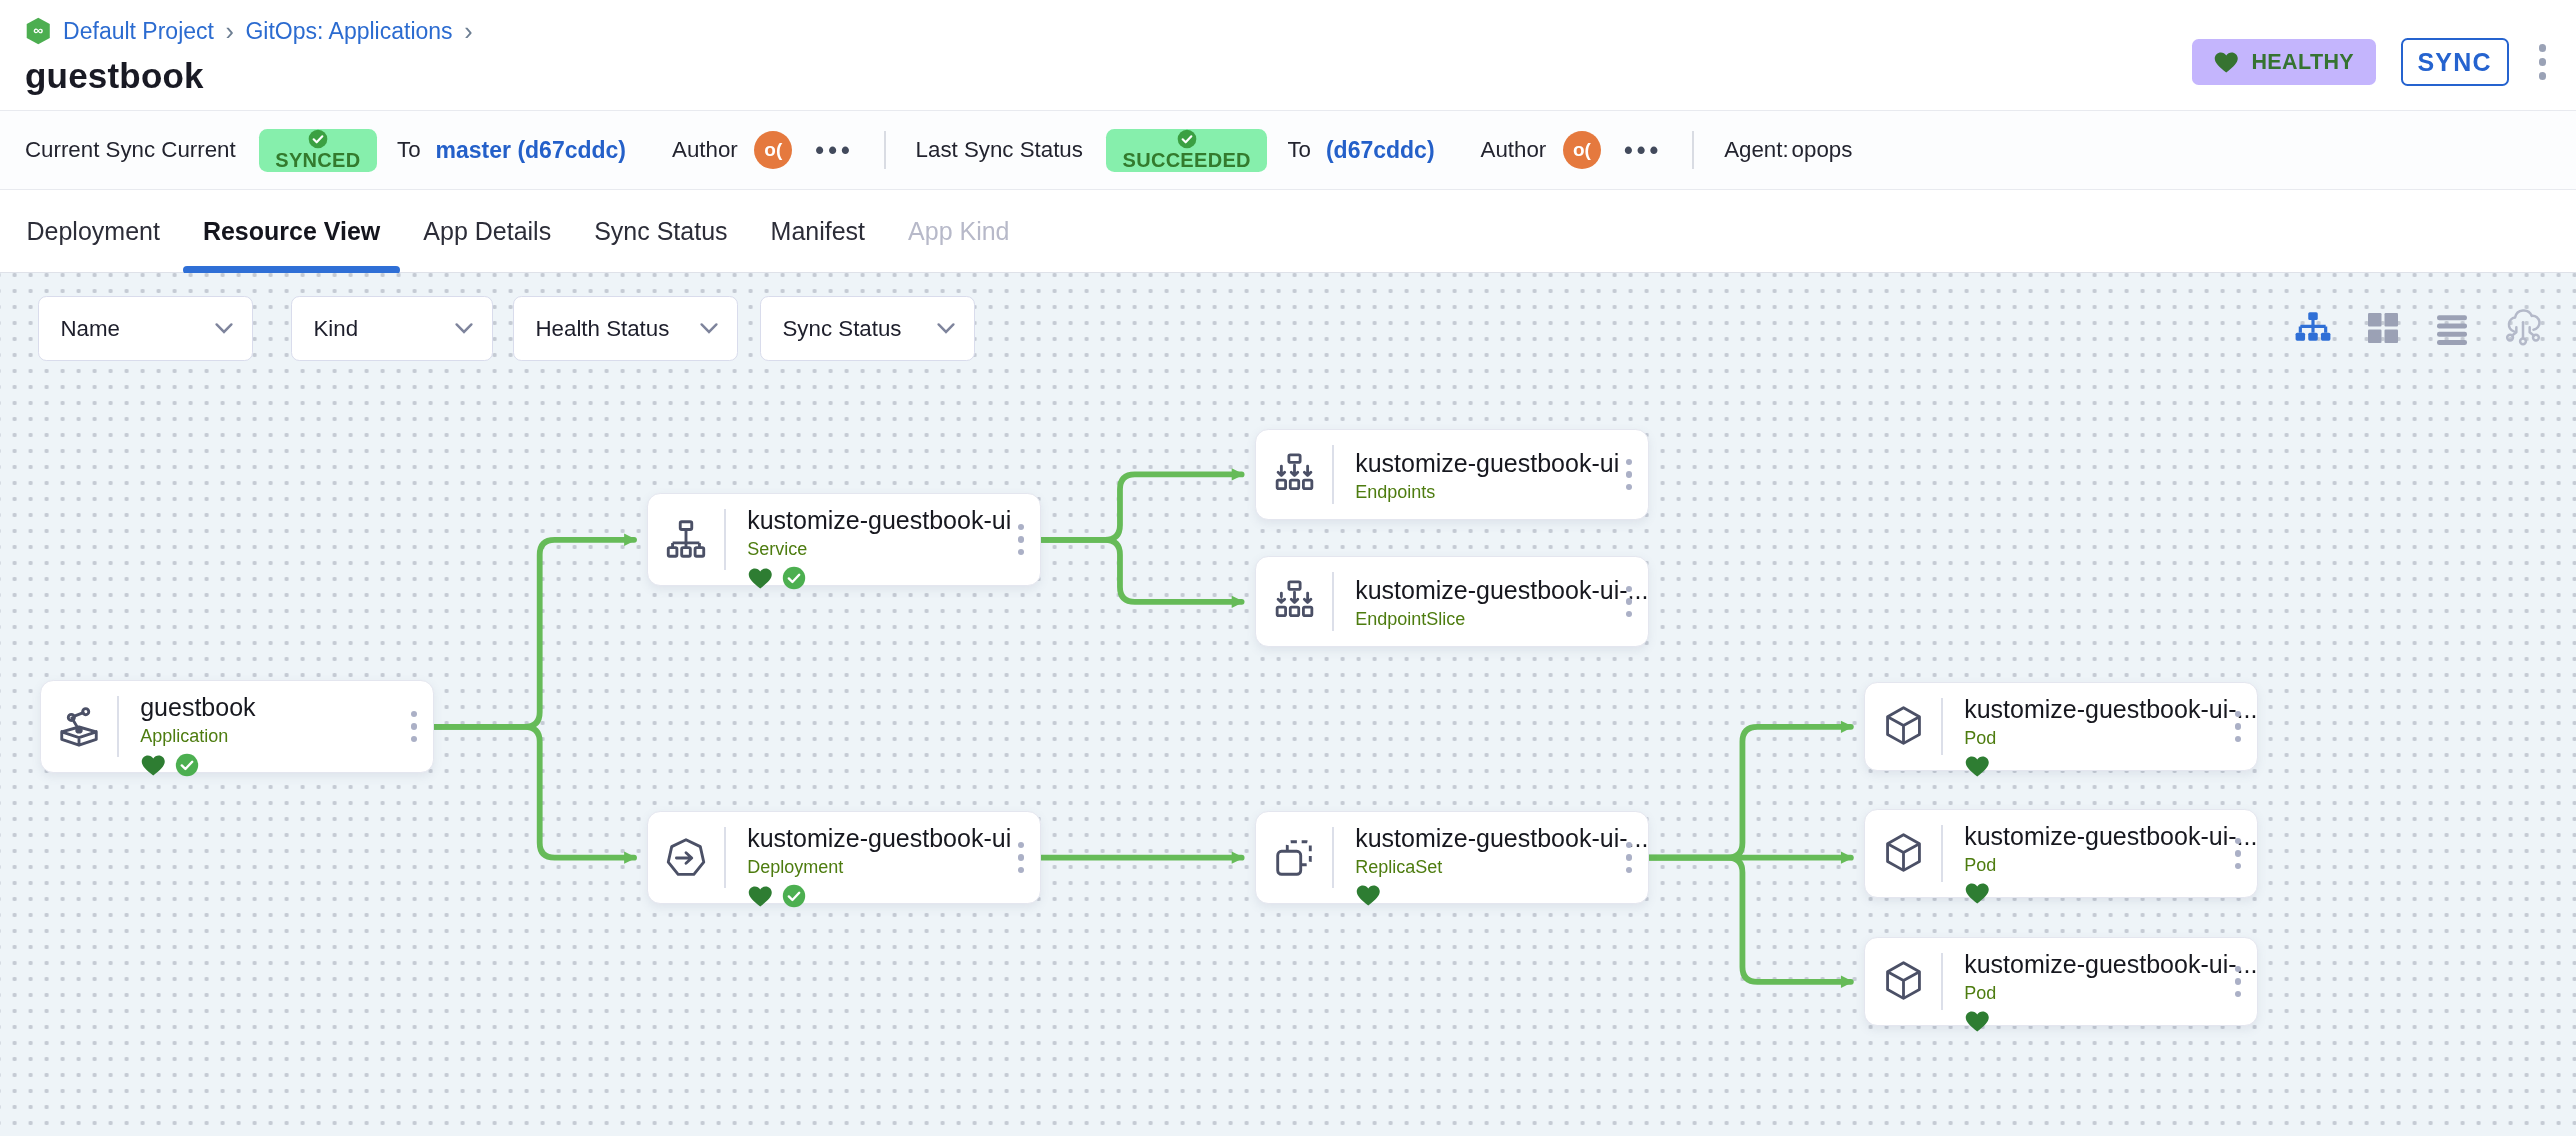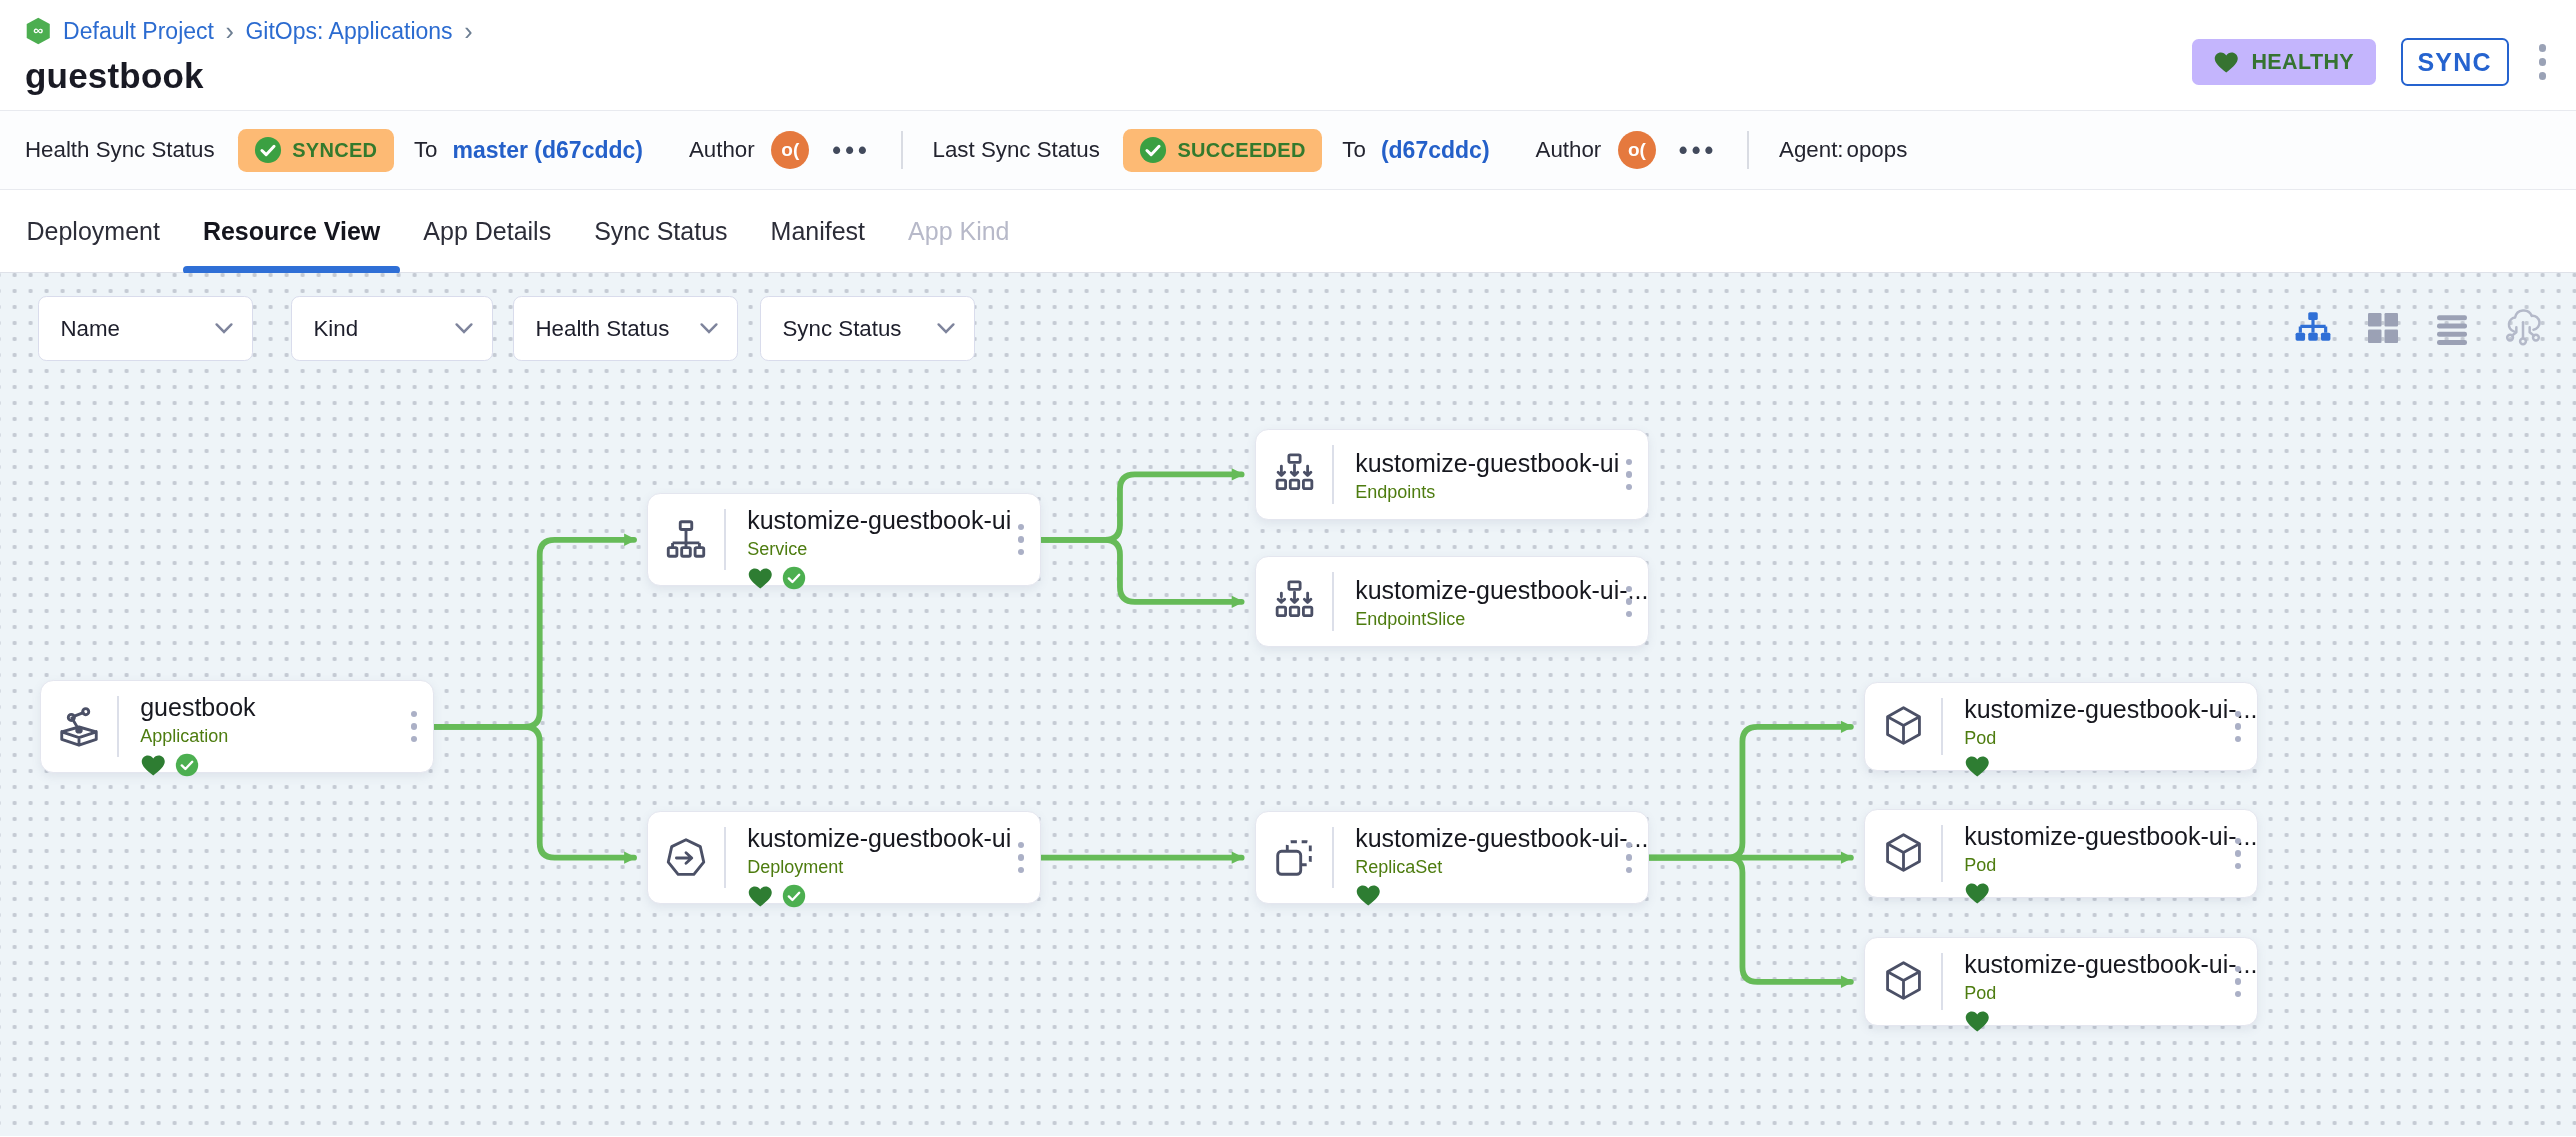--- a/index.html
+++ b/index.html
@@ -19,21 +19,21 @@
   .header-right { position:absolute; right:25px; top:38px; display:flex; align-items:center; gap:25px; }
   .healthy-badge { display:flex; align-items:center; gap:11.6px; background:#c4b5fd; color:#367331; font-weight:700; font-size:21.5px; height:46px; padding:0 21.5px; border-radius:6.6px; letter-spacing:0.4px; }
   .sync-btn { min-width:108px; height:48px; background:#fff; border:2.5px solid #2563cf; border-radius:6.6px; color:#2563cf; font-weight:700; font-size:25px; letter-spacing:1.2px; display:flex; align-items:center; justify-content:center; cursor:pointer; }
   .kebab-v { display:flex; flex-direction:column; gap:6.6px; padding:5px; cursor:pointer; }
   .kebab-v i { width:7.4px; height:7.4px; border-radius:50%; background:#9aa2b6; }
 
   
   .statusbar { height:79px; background:#fcfdfe; border-bottom:0.8px solid #e8eaef; display:flex; align-items:center; padding:0 25px; font-size:22.3px; color:#23242f; }
   .sb-group { display:flex; align-items:center; }
   .sb-label { margin-right:23px; }
-  .badge-green { display:inline-flex; align-items:center; gap:10px; background:#fdba74; border-radius:8.3px; height:43px; padding:0 16.6px; color:#337a2d; font-weight:700; font-size:20px; letter-spacing:0.3px; }
+  .badge-green { display:inline-flex; align-items:center; gap:0; background:#86efac; border-radius:8.3px; height:43px; padding:0 16.6px; color:#337a2d; font-weight:700; font-size:20px; letter-spacing:0.3px;flex-direction:column; }
   .to-label { margin:0 15px 0 20px; }
   .link-rev { color:#2460c9; font-weight:700; font-size:23px; cursor:pointer; }
   .author-label { margin:0 16.6px 0 46px; }
   .avatar { width:38px; height:38px; border-radius:50%; background:#e5793e; color:#fff; font-size:19px; font-weight:700; display:flex; align-items:center; justify-content:center; }
   .more-dots { margin-left:23px; color:#424a5c; font-size:25px; font-weight:700; letter-spacing:4.1px; cursor:pointer; }
   .vdiv { width:1.7px; height:38px; background:#d9dce3; margin:0 30px; }
   .agent-label { margin-right:3px; }
 
   
   .tabsbar { height:83px; background:#fff; border-bottom:1.7px solid #dfe2e9; display:flex; align-items:stretch; padding-left:5px; }
@@ -97,21 +97,21 @@
     <div class="kebab-v">
         <i></i>
         <i></i>
         <i></i>
       </div>
   </div>
 </div>
 
 <div class="statusbar">
   <div class="sb-group">
-    <span class="sb-label">Health Sync Status</span>
+    <span class="sb-label">Current Sync Current</span>
     <span class="badge-green">
       <svg width="28" height="28" viewBox="0 0 30 30">
         <circle cx="15" cy="15" r="14" fill="#3ba042"></circle>
         <path d="M8.5 15.5 L13 20 L21.5 11" stroke="#fff" stroke-width="3.2" fill="none" stroke-linecap="round" stroke-linejoin="round"></path>
       </svg>
       <span>SYNCED</span>
     </span>
     <span class="to-label">To</span>
     <span class="link-rev">master (d67cddc)</span>
     <span class="author-label">Author</span>

